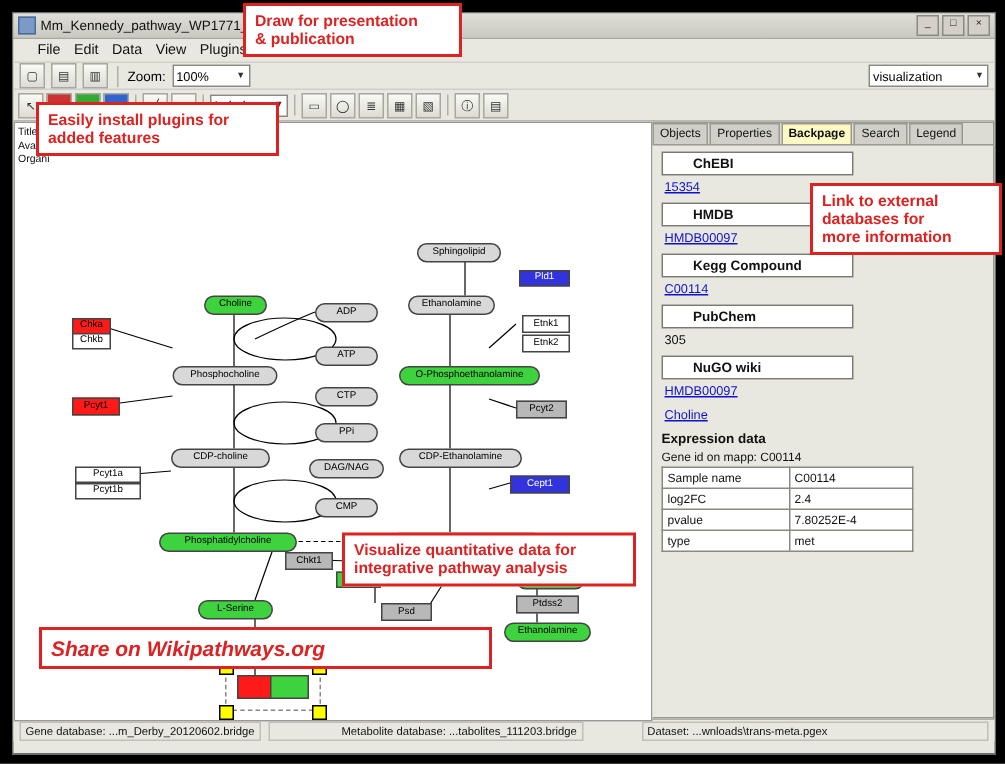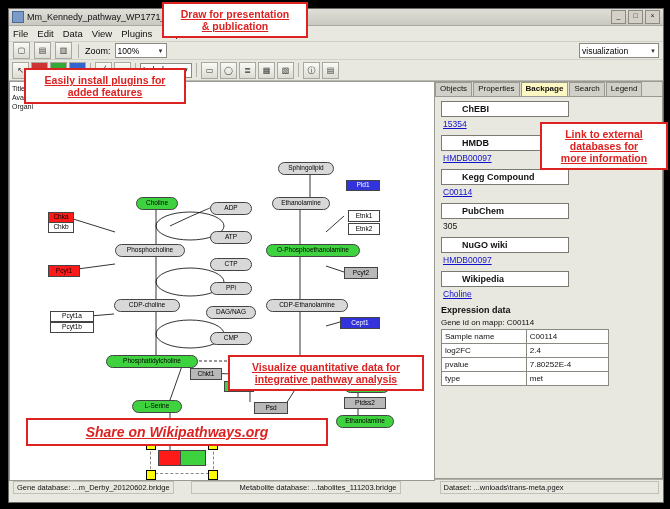--- a/index.html
+++ b/index.html
@@ -3,21 +3,21 @@
 <meta charset="utf-8">
 <style>
   html,body{margin:0;padding:0;background:#000;}
   body{width:670px;height:509px;overflow:hidden;font-family:"Liberation Sans",sans-serif;}
   #app{position:absolute;left:8px;top:8px;width:654px;height:493px;background:#e8e8e0;border:1px solid #6a6a6a;}
   .titlebar{height:16px;background:linear-gradient(#dfdfd7,#c9c9c1);border-bottom:1px solid #a9a9a1;display:flex;align-items:center;padding:0 3px;font-size:9px;color:#111;}
   .titlebar .tb-icon{width:10px;height:10px;background:#7a9ac7;border:1px solid #4a6a97;margin-right:3px;}
   .titlebar .tb-title{flex:1;white-space:nowrap;overflow:hidden;}
   .winbtns{display:flex;gap:2px;}
   .winbtn{width:13px;height:12px;background:#d4d0c8;border:1px solid #8a8a82;font-size:7px;line-height:10px;text-align:center;color:#222;}
-  .menubar{height:15px;background:#e8e8e0;display:flex;align-items:center;padding:0 4px;font-size:9.5px;color:#111;border-bottom:1px solid #d0d0c8;}
+  .menubar{height:15px;background:#e8e8e0;display:flex;align-items:center;padding:0 16px;font-size:9.5px;color:#111;border-bottom:1px solid #d0d0c8;}
   .menubar span{margin-right:9px;}
   .toolbar-row{height:17px;background:#e8e8e0;display:flex;align-items:center;padding:0 4px;font-size:9px;gap:4px;border-bottom:1px solid #d0d0c8;}
   .tb-sel{height:13px;border:1px solid #8a8a82;background:#fff;font-size:8.5px;display:flex;align-items:center;padding:0 2px;min-width:46px;justify-content:space-between;}
   .tb-sel .arw{font-size:6px;color:#333;}
   .toolbar2{height:20px;background:#e8e8e0;display:flex;align-items:center;padding:0 3px;gap:2px;border-bottom:1px solid #b8b8b0;}
   .tbtn{width:15px;height:15px;border:1px solid #a8a8a0;background:linear-gradient(#fafaf6,#dcdcd4);display:flex;align-items:center;justify-content:center;font-size:8px;color:#333;}
   .tsep{width:1px;height:14px;background:#b0b0a8;margin:0 2px;}
   .tbtn.red{background:#c33;}
   .tbtn.green{background:#3a3;}
   .tbtn.blue{background:#36c;}
@@ -42,21 +42,21 @@
   .node{position:absolute;font-size:6.5px;text-align:center;color:#000;border:1px solid #444;display:flex;align-items:center;justify-content:center;line-height:1;}
   .met{border-radius:9px;background:#d8d8d8;}
   .metg{border-radius:9px;background:#3fd23f;}
   .gene{background:#b8b8b8;}
   .gene.green{background:#3fd23f;}
   .gene.red{background:#ff1a1a;}
   .gene.blue{background:#3333dd;color:#fff;}
   .white{background:#fff;}
   svg.edges{position:absolute;left:0;top:0;}
   
-  .callout{position:absolute;background:#fff;border:2px solid #d22;color:#d22;font-weight:bold;text-align:center;font-size:10.5px;line-height:12px;padding:4px 6px;text-decoration:underline;}
+  .callout{position:absolute;background:#fff;border:2px solid #d22;color:#d22;font-weight:bold;font-size:10.5px;line-height:12px;padding:4px 6px;}
   .callout.big{font-size:14px;line-height:16px;font-style:italic;}
 </style>
 </head>
 <body>
 
 <div id="app">
 
   <div class="titlebar">
     <div class="tb-icon"></div>
     <div class="tb-title">Mm_Kennedy_pathway_WP1771_45176.gpml - PathVisio</div>
@@ -218,21 +218,20 @@
 
         <div class="fieldbox">Kegg Compound</div>
         <a class="lnk">C00114</a>
 
         <div class="fieldbox">PubChem</div>
         <span class="plain">305</span>
 
         <div class="fieldbox">NuGO wiki</div>
         <a class="lnk">HMDB00097</a>
 
-        <div class="fieldbox">Wikipedia</div>
         <a class="lnk">Choline</a>
 
         <div class="exprhdr">Expression data</div>
         <div class="geneid">Gene id on mapp: C00114</div>
         <table class="exp">
           <tbody>
               <tr>
             <td style="width:62px">Sample name</td>
             <td style="width:60px">C00114</td>
           </tr>
@@ -248,21 +247,21 @@
             <td>type</td>
             <td>met</td>
           </tr>
         </tbody>
           </table>
       </div>
     </div>
   </div>
 
   <div class="statusbar">
-    <div class="cell" style="flex:0 0 auto;margin-right:17px;text-align:right;">Gene database: ...m_Derby_20120602.bridge</div>
+    <div class="cell" style="flex:0 0 auto;margin-right:5px;text-align:right;">Gene database: ...m_Derby_20120602.bridge</div>
     <div class="cell" style="flex:0 0 auto;margin-right:3px;padding-left:48px;">Metabolite database: ...tabolites_111203.bridge</div>
     <div class="cell" style="flex:1;margin-left:36px;">Dataset: ...wnloads\trans-meta.pgex</div>
   </div>
 </div>
 
 <div class="callout" style="left:162px;top:2px;width:130px;white-space:pre-line;">Draw for presentation
 &amp; publication</div>
 <div class="callout" style="left:24px;top:68px;width:146px;white-space:pre-line;">Easily install plugins for
 added features</div>
 <div class="callout" style="left:540px;top:122px;width:112px;white-space:pre-line;">Link  to external

